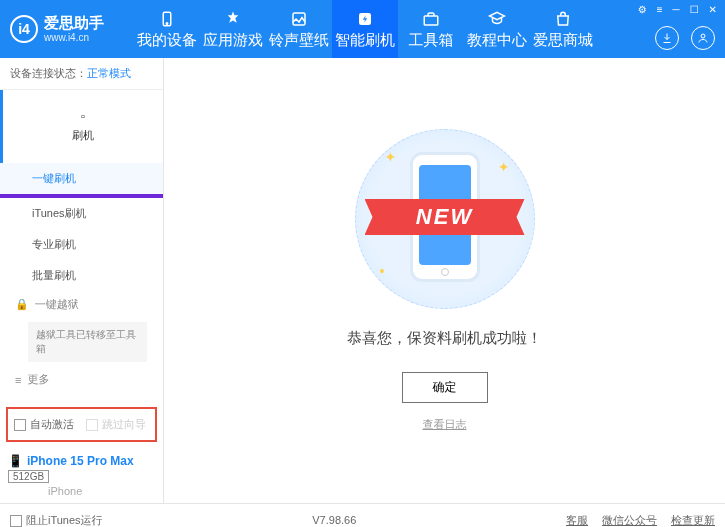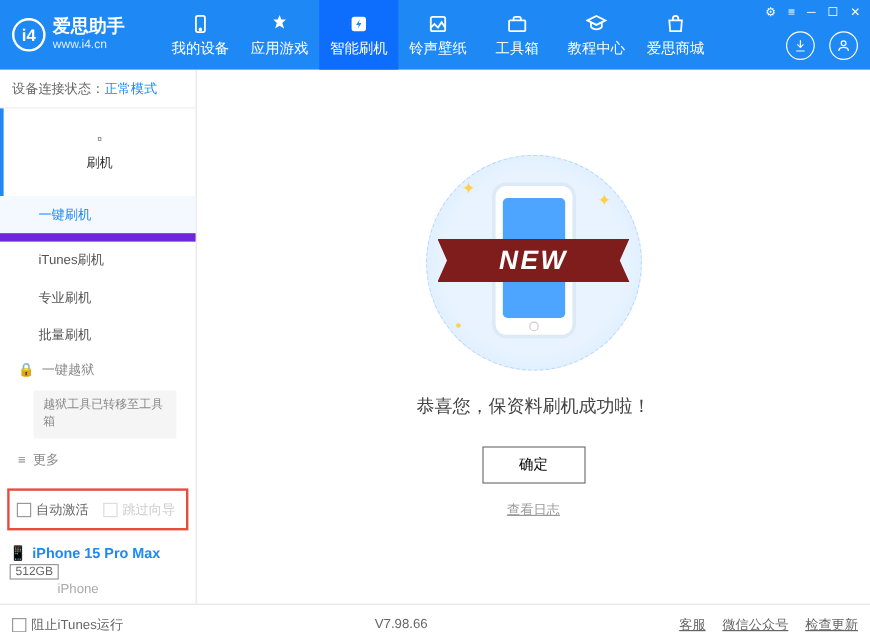--- a/index.html
+++ b/index.html
@@ -6,57 +6,57 @@
 body { width: 725px; height: 527px; background: #fff; font-size: 12px; overflow: hidden; }
 
 .header { background: #1e88f5; height: 58px; display: flex; align-items: center; padding: 0 10px; color: #fff; position: relative; }
 .logo { display: flex; align-items: center; gap: 6px; }
 .logo-icon { width: 28px; height: 28px; border: 2px solid #fff; border-radius: 50%; display: flex; align-items: center; justify-content: center; font-weight: bold; font-size: 14px; }
 .logo-text { display: flex; flex-direction: column; line-height: 1.2; }
 .logo-title { font-size: 15px; font-weight: bold; }
 .logo-url { font-size: 10px; opacity: 0.85; }
 
 .nav { display: flex; margin-left: 30px; height: 100%; }
-.nav-item { width: 66px; display: flex; flex-direction: column; align-items: center; justify-content: center; gap: 2px; cursor: pointer; font-size: 12px; }
+.nav-item { width: 66px; display: flex; flex-direction: column; align-items: center; justify-content: center; gap: 2px; cursor: pointer; font-size: 15px; }
 .nav-item.active { background: #0d6efd; }
 .nav-icon { width: 20px; height: 20px; display: flex; align-items: center; justify-content: center; }
 
 .header-right { position: absolute; right: 8px; top: 4px; display: flex; gap: 10px; font-size: 10px; align-items: center; }
 .header-right-icons { position: absolute; right: 10px; bottom: 8px; display: flex; gap: 12px; }
 .circ-icon { width: 24px; height: 24px; border: 1.5px solid #fff; border-radius: 50%; display: flex; align-items: center; justify-content: center; cursor: pointer; }
 
 .body-area { display: flex; height: calc(100% - 58px - 24px); }
 
 .sidebar { width: 164px; border-right: 1px solid #e5e5e5; display: flex; flex-direction: column; }
 .sidebar-scroll { flex: 1; overflow-y: auto; }
 .status-row { padding: 8px 10px; font-size: 11px; color: #666; border-bottom: 1px solid #eee; }
 .status-val { color: #1e88f5; }
 .sb-group { padding: 6px 12px; display: flex; align-items: center; gap: 6px; color: #888; font-size: 11px; border-left: 3px solid transparent; }
 .sb-group.main { color: #333; border-left-color: #1e88f5; }
 .sb-item { padding: 8px 12px 8px 32px; font-size: 11px; color: #555; cursor: pointer; }
-.sb-item.active { color: #1e88f5; background: #f4f9ff; border-bottom: 7px solid #6d28d9; }
+.sb-item.active { color: #1e88f5; background: #f4f9ff; border-bottom: 4px solid #6d28d9; }
 .sb-sub-box { background: #f5f5f5; margin: 4px 16px 4px 28px; padding: 6px 8px; font-size: 10px; color: #888; line-height: 1.4; }
 
 .checkbox-area { border: 2px solid #e74c3c; margin: 6px; padding: 8px 6px; display: flex; gap: 12px; align-items: center; font-size: 11px; color: #666; }
 .checkbox-area .disabled { color: #ccc; }
 .cb { width: 12px; height: 12px; border: 1px solid #999; display: inline-block; vertical-align: middle; margin-right: 4px; }
 .cb.disabled { border-color: #ddd; }
 
 .device-info { padding: 6px 8px; font-size: 11px; }
 .device-name { color: #1e88f5; font-weight: bold; font-size: 12px; display: flex; align-items: center; gap: 4px; }
 .storage-badge { display: inline-block; border: 1px solid #999; padding: 0 4px; font-size: 10px; color: #666; margin-top: 2px; }
 .device-type { color: #aaa; margin-top: 2px; padding-left: 40px; }
 
 .main { flex: 1; display: flex; flex-direction: column; align-items: center; justify-content: center; padding: 20px; position: relative; }
 .illustration { width: 180px; height: 180px; position: relative; margin-bottom: 20px; }
 .circle-bg { width: 180px; height: 180px; border-radius: 50%; background: radial-gradient(circle, #e8f3ff 60%, #d0e7ff 100%); border: 1px dashed #b8d9ff; position: absolute; }
 .phone { width: 70px; height: 130px; background: #fff; border: 3px solid #dce9f7; border-radius: 12px; position: absolute; left: 55px; top: 23px; }
 .phone-screen { position: absolute; inset: 10px 6px 14px 6px; background: #4ea5ff; border-radius: 4px; }
 .phone-btn { position: absolute; bottom: 3px; left: 50%; transform: translateX(-50%); width: 8px; height: 8px; border: 1px solid #ccc; border-radius: 50%; }
-.ribbon { position: absolute; top: 70px; left: 10px; right: 10px; height: 36px; background: #7f1d1d; display: flex; align-items: center; justify-content: center; color: #fff; font-weight: 900; font-size: 22px; font-style: italic; letter-spacing: 2px; clip-path: polygon(0 0, 100% 0, 95% 50%, 100% 100%, 0 100%, 5% 50%); }
+.ribbon { position: absolute; top: 70px; left: 10px; right: 10px; height: 36px; background: #ef4444; display: flex; align-items: center; justify-content: center; color: #fff; font-weight: 900; font-size: 22px; font-style: italic; letter-spacing: 2px; clip-path: polygon(0 0, 100% 0, 95% 50%, 100% 100%, 0 100%, 5% 50%); }
 .sparkle { position: absolute; color: #ffd04d; font-size: 14px; }
 
 .success-text { font-size: 15px; color: #444; margin-bottom: 24px; }
 .ok-btn { border: 1px solid #737373; background: #fff; padding: 6px 30px; font-size: 12px; cursor: pointer; margin-bottom: 14px; }
 .log-link { font-size: 11px; color: #999; text-decoration: underline; cursor: pointer; }
 
 .footer { height: 24px; border-top: 1px solid #e5e5e5; display: flex; align-items: center; padding: 16px 10px; font-size: 11px; color: #666; justify-content: space-between; }
 .footer-left { display: flex; align-items: center; gap: 6px; }
 .footer-right { display: flex; gap: 14px; }
 .footer-right span { cursor: pointer; text-decoration: underline; }
@@ -83,37 +83,37 @@
       <span>我的设备</span>
     </div>
     <div class="nav-item">
       <span class="nav-icon">
           <svg width="18" height="18" viewBox="0 0 24 24" fill="#fff">
             <path d="M12 2l2 5h5l-4 4 2 6-5-3-5 3 2-6-4-4h5z"></path>
           </svg>
         </span>
       <span>应用游戏</span>
     </div>
+    <div class="nav-item">
+      <span class="nav-icon">
+          <svg width="18" height="18" viewBox="0 0 24 24" fill="none" stroke="#fff" stroke-width="2">
+            <rect x="4" y="4" width="16" height="16" rx="2"></rect>
+            <path d="M4 16l4-4 4 4 4-6 4 6"></path>
+          </svg>
+        </span>
+      <span>铃声壁纸</span>
+    </div>
     <div class="nav-item active">
       <span class="nav-icon">
           <svg width="18" height="18" viewBox="0 0 24 24" fill="#fff">
             <rect x="4" y="4" width="16" height="16" rx="3"></rect>
             <path d="M13 7l-4 6h3l-1 4 4-6h-3z" fill="#1e88f5"></path>
           </svg>
         </span>
       <span>智能刷机</span>
-    </div>
-    <div class="nav-item">
-      <span class="nav-icon">
-          <svg width="18" height="18" viewBox="0 0 24 24" fill="none" stroke="#fff" stroke-width="2">
-            <rect x="4" y="4" width="16" height="16" rx="2"></rect>
-            <path d="M4 16l4-4 4 4 4-6 4 6"></path>
-          </svg>
-        </span>
-      <span>铃声壁纸</span>
     </div>
     <div class="nav-item">
       <span class="nav-icon">
           <svg width="18" height="18" viewBox="0 0 24 24" fill="none" stroke="#fff" stroke-width="2">
             <rect x="3" y="8" width="18" height="12" rx="1"></rect>
             <path d="M8 8V6a2 2 0 012-2h4a2 2 0 012 2v2"></path>
           </svg>
         </span>
       <span>工具箱</span>
     </div>

